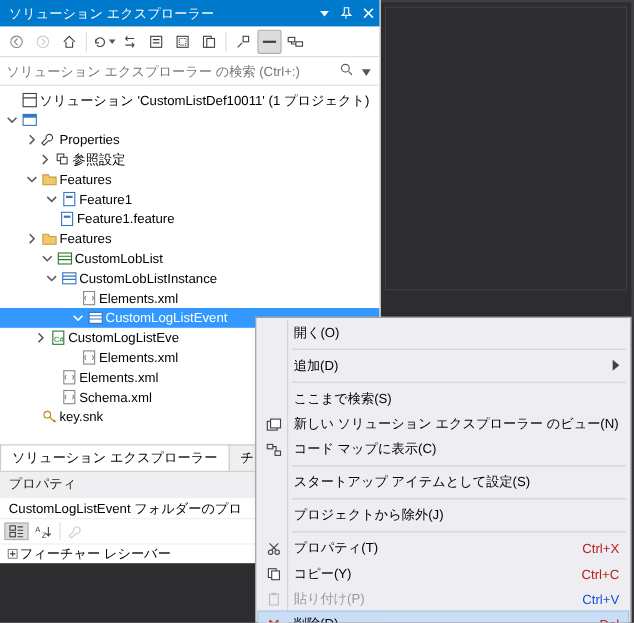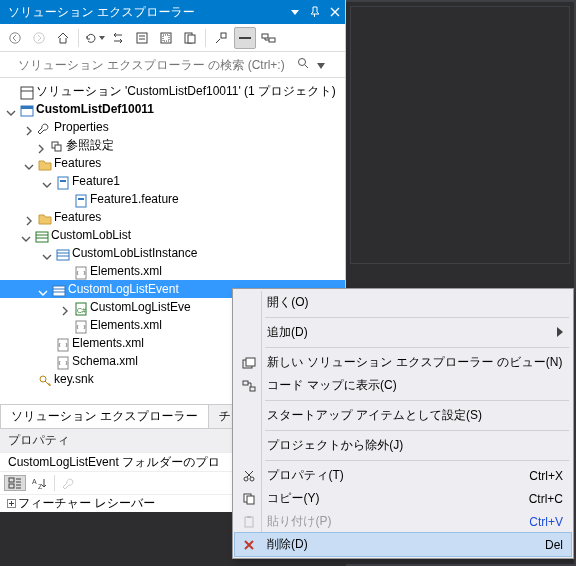--- a/index.html
+++ b/index.html
@@ -8,26 +8,26 @@
   
   .panel { position: absolute; left: 0; top: 0; width: 346px; height: 512px; background: #fff; border-right: 1px solid #ccc; }
   .title-bar { height: 24px; background: #007acc; color: #fff; display: flex; align-items: center; padding-left: 8px; font-size: 12px; }
   .title-bar .title { flex: 1; }
   .title-bar .tb-icon { width: 20px; display: flex; justify-content: center; align-items: center; color:#fff; }
   .title-bar svg { display:block; }
   .toolbar { height: 28px; border-bottom: 1px solid #dcdcdc; display:flex; align-items:center; gap:2px; padding: 0 4px; }
   .toolbar .tbtn { width: 22px; height: 22px; display:flex; justify-content:center; align-items:center; color:#555; border:1px solid transparent; border-radius:2px;}
   .toolbar .sep { width:1px; height:18px; background:#dcdcdc; margin:0 2px;}
   .toolbar .active { border:1px solid #adadad; background:#dcdcdc; }
-  .search-bar { height: 26px; border-bottom:1px solid #dcdcdc; display:flex; align-items:center; padding:0 16px;}
+  .search-bar { height: 26px; border-bottom:1px solid #dcdcdc; display:flex; align-items:center; padding:0 4px;}
   .search-bar input { flex:1; border:none; outline:none; color:#555; font-size:12px; font-family:inherit; background:transparent;}
   .search-bar .drop { color:#777; padding:0 4px;}
   .search-bar .mag { color:#777; padding:0 4px;}
   .tree { padding: 4px 0; overflow:auto; height: 370px; }
-  .node { display:flex; align-items:flex-end; height:18px; line-height:18px; white-space:nowrap; }
+  .node { display:flex; align-items:center; height:18px; line-height:18px; white-space:nowrap; }
   .node .label { }
   .node.bold .label { font-weight:bold; }
   .node.selected { background:#3399ff; color:#fff; }
   .expander { width:14px; display:inline-flex; justify-content:center; color:#595959; }
   .expander svg { display:block;}
   .icon { width:18px; display:inline-flex; justify-content:center; align-items:center; }
   .icon-inner { width:14px; height:14px; flex:none; display:inline-block;}
   
   .tabstrip { position:absolute; left:0; bottom:84px; right:0; height:24px; border-top:1px solid #ccc; display:flex; align-items:flex-end; background:#efeff2;}
   .tab { padding:3px 10px; border:1px solid #ccc; border-bottom:none; background:#fff; margin-right:-1px; font-size:12px;}
@@ -46,21 +46,21 @@
   .rightpane { position:absolute; left:346px; top:0; right:0; bottom:0; background:#2d2d30; border:2px solid #3f3f46; border-left:none;}
   .rightpane .inner { position:absolute; left:4px; top:4px; right:4px; bottom:300px; border:1px solid #3f3f46;}
   
   .menu { position:absolute; left:232px; top:288px; width:342px; background:#eeeef2; border:1px solid #9a9a9a; box-shadow: 3px 3px 6px rgba(0,0,0,.25); padding:2px;}
   .menu .gutter-bg { position:absolute; left:2px; top:2px; bottom:2px; width:27px; background:#eeeef2; border-right:1px solid #d0d0d5;}
   .menu-item { position:relative; display:flex; align-items:center; height:23px; padding-left:32px; padding-right:8px; }
   .menu-item.disabled { color:#9a9a9a; }
   .menu-item.hl { background:#c9def5; outline:1px solid #9ac0e6;}
   .menu-item .micon { position:absolute; left:4px; width:20px; display:flex; justify-content:center; align-items:center; color:#414141;}
   .menu-item .mlabel { flex:1; }
-  .menu-item .shortcut { color:#000000; }
+  .menu-item .shortcut { color:#b91c1c; }
   .menu-item.disabled .shortcut { color:#1d4ed8; }
   .menu-item .arrow { margin-left:auto; color:#555;}
   .menu-sep { height:1px; background:#d0d0d5; margin:3px 2px 3px 30px;}
   
   svg { overflow:visible; }
 </style>
 </head>
 <body>
 <div class="app">
 
@@ -190,21 +190,20 @@
             <svg width="10" height="10">
               <path d="M1 3 L5 7 L9 3" fill="none" stroke="#595959" stroke-width="1.4"></path>
             </svg>
           </span>
       <span class="icon">
             <svg class="icon-inner">
               <rect x="1" y="2" width="12" height="10" fill="#fff" stroke="#3277bf"></rect>
               <rect x="1" y="2" width="12" height="3" fill="#3277bf"></rect>
             </svg>
           </span>
-      <span class="label">CustomListDef10011</span>
     </div>
 
     <div class="node" style="padding-left:22px">
       <span class="expander">
             <svg width="10" height="10">
               <path d="M3 1 L7 5 L3 9" fill="none" stroke="#595959" stroke-width="1.4"></path>
             </svg>
           </span>
       <span class="icon">
             <svg class="icon-inner">
@@ -251,21 +250,21 @@
           </span>
       <span class="icon">
             <svg class="icon-inner">
               <rect x="2" y="1" width="10" height="12" fill="#fff" stroke="#3277bf"></rect>
               <rect x="4" y="4" width="6" height="2" fill="#3277bf"></rect>
             </svg>
           </span>
       <span class="label">Feature1</span>
     </div>
 
-    <div class="node" style="padding-left:58px">
+    <div class="node" style="padding-left:38px">
       <span class="expander"></span>
       <span class="icon">
             <svg class="icon-inner">
               <rect x="2" y="1" width="10" height="12" fill="#fff" stroke="#3277bf"></rect>
               <rect x="4" y="4" width="6" height="2" fill="#3277bf"></rect>
             </svg>
           </span>
       <span class="label">Feature1.feature</span>
     </div>
 
@@ -276,21 +275,21 @@
             </svg>
           </span>
       <span class="icon">
             <svg class="icon-inner">
               <path d="M1 3h5l1 2h6v7H1z" fill="#f0c869" stroke="#c89b3c"></path>
             </svg>
           </span>
       <span class="label">Features</span>
     </div>
 
-    <div class="node" style="padding-left:19px">
+    <div class="node" style="padding-left:36px">
       <span class="expander">
             <svg width="10" height="10">
               <path d="M1 3 L5 7 L9 3" fill="none" stroke="#595959" stroke-width="1.4"></path>
             </svg>
           </span>
       <span class="icon">
             <svg class="icon-inner">
               <rect x="1" y="2" width="12" height="10" fill="#fff" stroke="#2b7a2b"></rect>
               <path d="M1 5h12M1 8h12" stroke="#2b7a2b"></path>
             </svg>
@@ -317,36 +316,36 @@
       <span class="expander"></span>
       <span class="icon">
             <svg class="icon-inner">
               <rect x="2" y="1" width="10" height="12" fill="#fff" stroke="#888"></rect>
               <path d="M4 9l-1-2 1-2M10 9l1-2-1-2" stroke="#888" fill="none"></path>
             </svg>
           </span>
       <span class="label">Elements.xml</span>
     </div>
 
-    <div class="node selected" style="padding-left:36px">
+    <div class="node selected" style="padding-left:64px">
       <span class="expander">
             <svg width="10" height="10">
               <path d="M1 3 L5 7 L9 3" fill="none" stroke="#fff" stroke-width="1.4"></path>
             </svg>
           </span>
       <span class="icon">
             <svg class="icon-inner">
               <rect x="1" y="2" width="12" height="10" fill="#fff" stroke="#3277bf"></rect>
               <path d="M1 5h12M1 8h12" stroke="#3277bf"></path>
             </svg>
           </span>
       <span class="label">CustomLogListEvent</span>
     </div>
 
-    <div class="node" style="padding-left:58px">
+    <div class="node" style="padding-left:30px">
       <span class="expander">
             <svg width="10" height="10">
               <path d="M3 1 L7 5 L3 9" fill="none" stroke="#595959" stroke-width="1.4"></path>
             </svg>
           </span>
       <span class="icon">
             <svg class="icon-inner">
               <rect x="2" y="1" width="10" height="12" fill="#fff" stroke="#2b7a2b"></rect>
               <text x="3" y="11" font-size="7" fill="#2b7a2b">C#</text>
             </svg>
@@ -458,20 +457,23 @@
   </div>
   <div class="menu-sep"></div>
   <div class="menu-item">
     <span class="mlabel">追加(D)</span>
     <span class="arrow"><svg width="6" height="10">
             <path d="M0 0 L6 5 L0 10Z" fill="#414141"></path>
           </svg></span>
   </div>
   <div class="menu-sep"></div>
   <div class="menu-item">
+    <span class="mlabel">ここまで検索(S)</span>
+  </div>
+  <div class="menu-item">
     <span class="micon">
           <svg width="14" height="12">
             <rect x="1" y="3" width="9" height="8" fill="none" stroke="#414141"></rect>
             <rect x="4" y="1" width="9" height="8" fill="#fff" stroke="#414141"></rect>
           </svg>
         </span>
     <span class="mlabel">新しい ソリューション エクスプローラー のビュー(N)</span>
   </div>
   <div class="menu-item">
     <span class="micon">

